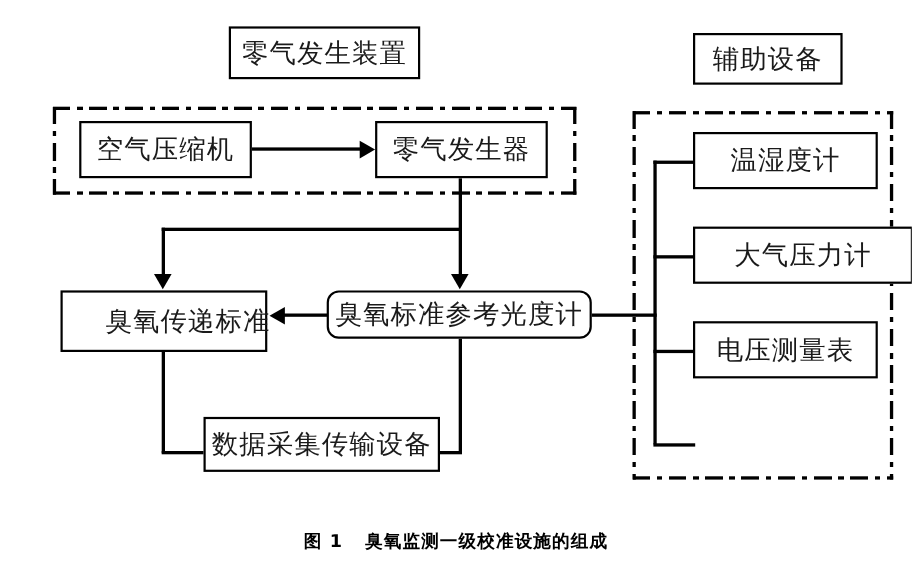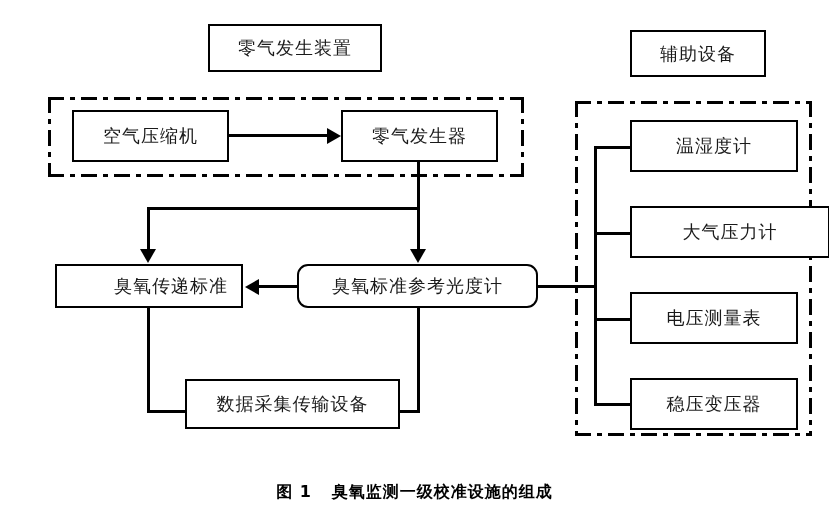--- a/index.html
+++ b/index.html
@@ -19,21 +19,21 @@
   }
   .box {
     position: absolute;
     box-sizing: border-box;
     border: 2px solid #000000;
     background: #ffffff;
     display: flex;
     align-items: center;
     justify-content: center;
     color: #1a1a1a;
-    font-size: 18px;
+    font-size: 24px;
     letter-spacing: 1px;
     white-space: nowrap;
     z-index: 3;
   }
   .panel {
     position: absolute;
     box-sizing: border-box;
     border: 3px dashed #000000;
     background: transparent;
     z-index: 1;
@@ -119,21 +119,21 @@
     <span>空气压缩机</span>
   </div>
 
   <div class="box" style="left:341px; top:110px; width:157px; height:52px;">
     <span>零气发生器</span>
   </div>
 
   <div class="hline" style="left:229px; top:134px; width:100px;"></div>
   <div class="arrow-head arrow-right" style="left:327px; top:128px;"></div>
 
-  <div class="box" style="left:55px; top:264px; width:188px; height:44px;padding-left:44px;">
+  <div class="box" style="left:55px; top:264px; width:188px; height:56px;padding-left:44px;">
     <span>臭氧传递标准</span>
   </div>
 
   <div class="box" style="left:297px; top:264px; width:241px; height:44px;border-radius:11px;">
     <span>臭氧标准参考光度计</span>
   </div>
 
   <div class="box" style="left:185px; top:379px; width:215px; height:50px;">
     <span>数据采集传输设备</span>
   </div>
@@ -143,23 +143,20 @@
   </div>
 
   <div class="box" style="left:630px; top:206px; width:200px; height:52px;">
     <span>大气压力计</span>
   </div>
 
   <div class="box" style="left:630px; top:292px; width:168px; height:52px;">
     <span>电压测量表</span>
   </div>
 
-  <div class="box" style="left:630px; top:378px; width:168px; height:52px;">
-    <span>稳压变压器</span>
-  </div>
 
   <div class="vline" style="left:417px; top:162px; height:90px;"></div>
 
   <div class="hline" style="left:147px; top:207px; width:273px;"></div>
 
   <div class="vline" style="left:147px; top:207px; height:44px;"></div>
   <div class="arrow-head arrow-down" style="left:140px; top:249px;"></div>
   <div class="arrow-head arrow-down" style="left:410px; top:249px;"></div>
 
   <div class="hline" style="left:257px; top:285px; width:42px;"></div>

